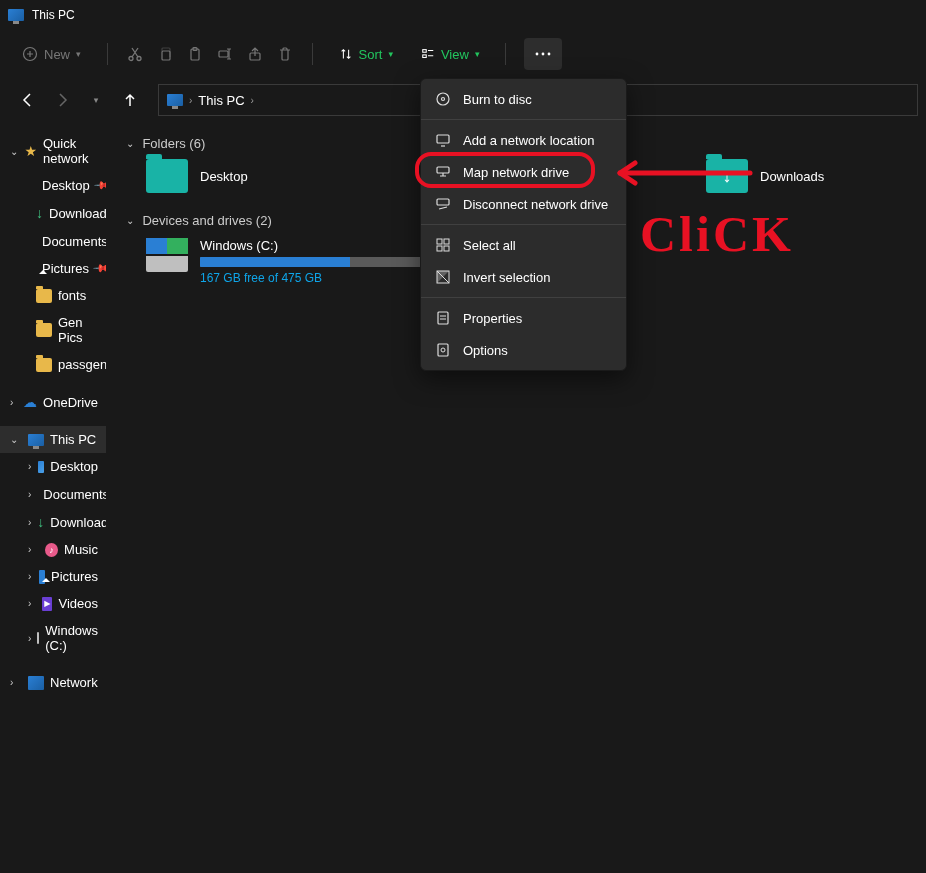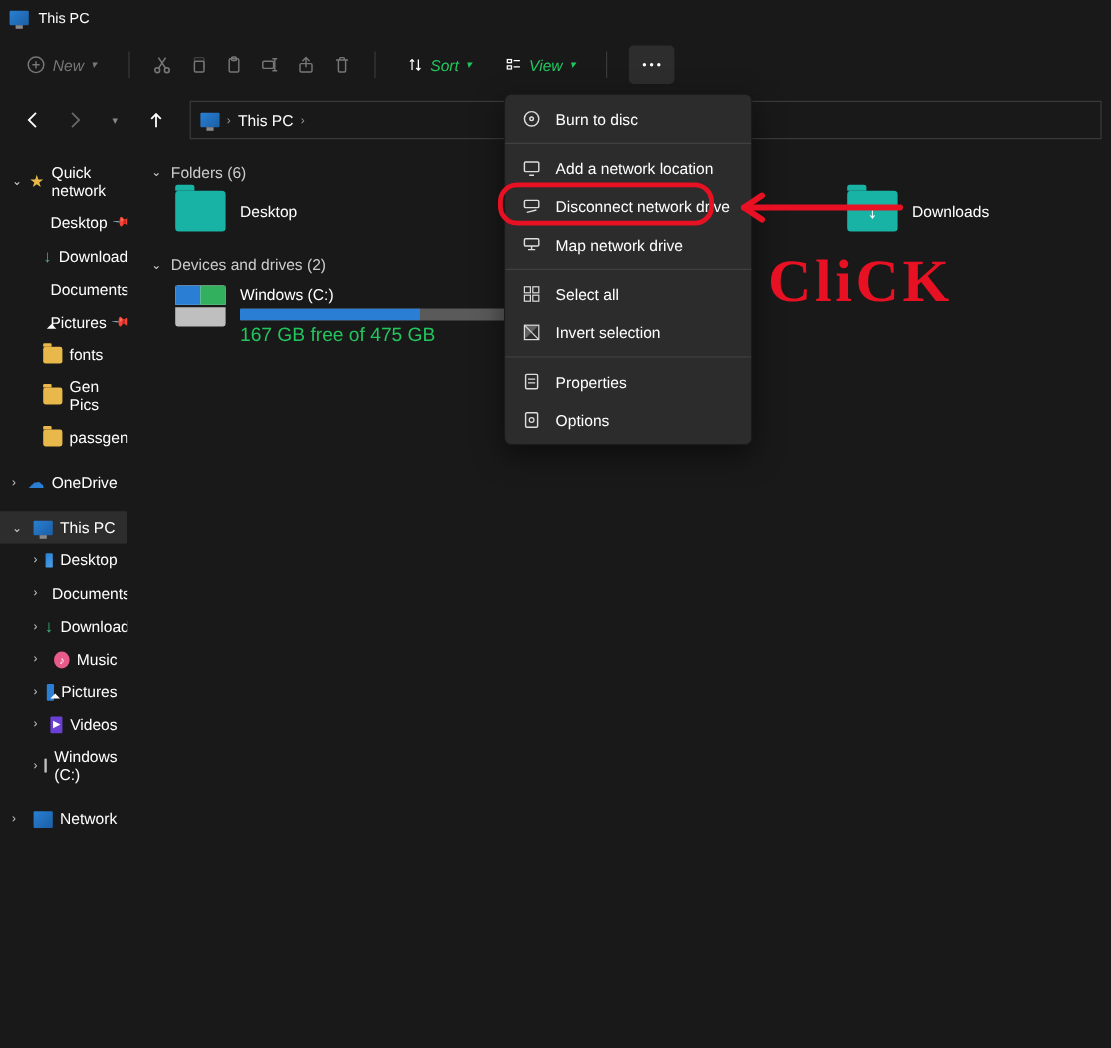--- a/index.html
+++ b/index.html
@@ -3,21 +3,21 @@
 <meta charset="utf-8">
 <style>
 * { margin: 0; padding: 0; box-sizing: border-box; font-family: "Segoe UI", Arial, sans-serif; }
 body { background: #191919; color: #fff; width: 926px; height: 873px; overflow: hidden; font-size: 13px; user-select: none; }
 
 
 .titlebar { height: 30px; display: flex; align-items: center; padding-left: 8px; gap: 8px; }
 .titlebar span { font-size: 12px; }
 
 
-.toolbar { height: 48px; display: flex; align-items: center; padding: 0 14px; gap: 12px; color: #888; font-style: italic; }
+.toolbar { height: 48px; display: flex; align-items: center; padding: 0 14px; gap: 12px; color: #888; }
 .toolbar .sep { width: 1px; height: 22px; background: #3a3a3a; margin: 0 6px; }
 .tbtn { display: flex; align-items: center; gap: 6px; padding: 6px 8px; border-radius: 4px; color: #22c55e; font-size: 13px; }
 .tbtn.dim { color: #777; }
 .ticon { width: 18px; height: 18px; display: flex; align-items: center; justify-content: center; color: #888; }
 .more { background: #2d2d2d; width: 38px; height: 32px; border-radius: 4px; display: flex; align-items: center; justify-content: center; }
 
 
 .navrow { height: 44px; display: flex; align-items: center; padding: 0 8px 0 14px; gap: 6px; }
 .navbtn { width: 28px; height: 28px; display: flex; align-items: center; justify-content: center; color: #fff; }
 .navbtn.dim { color: #666; }
@@ -46,21 +46,21 @@
 .folder-icon .dl { position: absolute; inset: 0; display: flex; align-items: center; justify-content: center; color: #fff; font-size: 18px; }
 
 .drive-item { display: flex; gap: 12px; padding: 6px 0 0 20px; }
 .drive-icon { width: 42px; height: 34px; position: relative; }
 .drive-top { position: absolute; top: 0; left: 0; right: 0; height: 16px; background: #fff; border-radius: 2px 2px 0 0; display: grid; grid-template-columns: 1fr 1fr; }
 .drive-top div:nth-child(1){ background:#2a7fd4;} .drive-top div:nth-child(2){background:#33b05e;}
 .drive-bot { position: absolute; bottom: 0; left: 0; right: 0; height: 16px; background: #bfbfbf; border-radius: 0 0 2px 2px; }
 .drive-info { flex: 1; }
 .drive-bar { width: 230px; height: 10px; background: #5a5a5a; margin: 4px 0 4px 0; border-radius: 1px; overflow: hidden; }
 .drive-fill { height: 100%; background: #2a7fd4; }
-.drive-sub { color: #22c55e; font-size: 16px; }
+.drive-sub { color: #0ea5e9; font-size: 12px; }
 
 
 .ctx { position: absolute; left: 420px; top: 78px; width: 207px; background: #2c2c2c; border: 1px solid #1a1a1a; border-radius: 6px; padding: 4px 0; box-shadow: 0 8px 24px rgba(0,0,0,.5); z-index: 50; }
 .ctx-item { display: flex; align-items: center; gap: 12px; padding: 8px 14px; font-size: 13px; }
 .ctx-sep { height: 1px; background: #404040; margin: 4px 0; }
 .ctx-icon { width: 16px; height: 16px; display: flex; align-items: center; justify-content: center; }
 
 
 .anno { position: absolute; pointer-events: none; z-index: 60; }
 .circle { left: 415px; top: 152px; width: 180px; height: 36px; border: 4px solid #e81123; border-radius: 16px; }
@@ -351,33 +351,33 @@
           <rect x="2" y="3" width="12" height="8" rx="1" fill="none" stroke="#ddd" stroke-width="1.2"></rect>
           <path d="M6 14h4" stroke="#ddd" stroke-width="1.2"></path>
         </svg>
       </span>
       <span>Add a network location</span>
     </div>
   <div class="ctx-item">
       <span class="ctx-icon">
         <svg width="16" height="16" viewBox="0 0 16 16">
           <rect x="2" y="3" width="12" height="6" rx="1" fill="none" stroke="#ddd" stroke-width="1.2"></rect>
+          <path d="M5 12h6M8 9v3" stroke="#ddd" stroke-width="1.2"></path>
+        </svg>
+      </span>
+      <span>Map network drive</span>
+    </div>
+  <div class="ctx-item">
+      <span class="ctx-icon">
+        <svg width="16" height="16" viewBox="0 0 16 16">
+          <rect x="2" y="3" width="12" height="6" rx="1" fill="none" stroke="#ddd" stroke-width="1.2"></rect>
           <path d="M4 13l8-2" stroke="#ddd" stroke-width="1.2"></path>
         </svg>
       </span>
       <span>Disconnect network drive</span>
-    </div>
-  <div class="ctx-item">
-      <span class="ctx-icon">
-        <svg width="16" height="16" viewBox="0 0 16 16">
-          <rect x="2" y="3" width="12" height="6" rx="1" fill="none" stroke="#ddd" stroke-width="1.2"></rect>
-          <path d="M5 12h6M8 9v3" stroke="#ddd" stroke-width="1.2"></path>
-        </svg>
-      </span>
-      <span>Map network drive</span>
     </div>
   <div class="ctx-sep"></div>
   <div class="ctx-item">
       <span class="ctx-icon">
         <svg width="16" height="16" viewBox="0 0 16 16">
           <rect x="2" y="2" width="5" height="5" fill="none" stroke="#ddd"></rect>
           <rect x="9" y="2" width="5" height="5" fill="none" stroke="#ddd"></rect>
           <rect x="2" y="9" width="5" height="5" fill="none" stroke="#ddd"></rect>
           <rect x="9" y="9" width="5" height="5" fill="none" stroke="#ddd"></rect>
         </svg>

